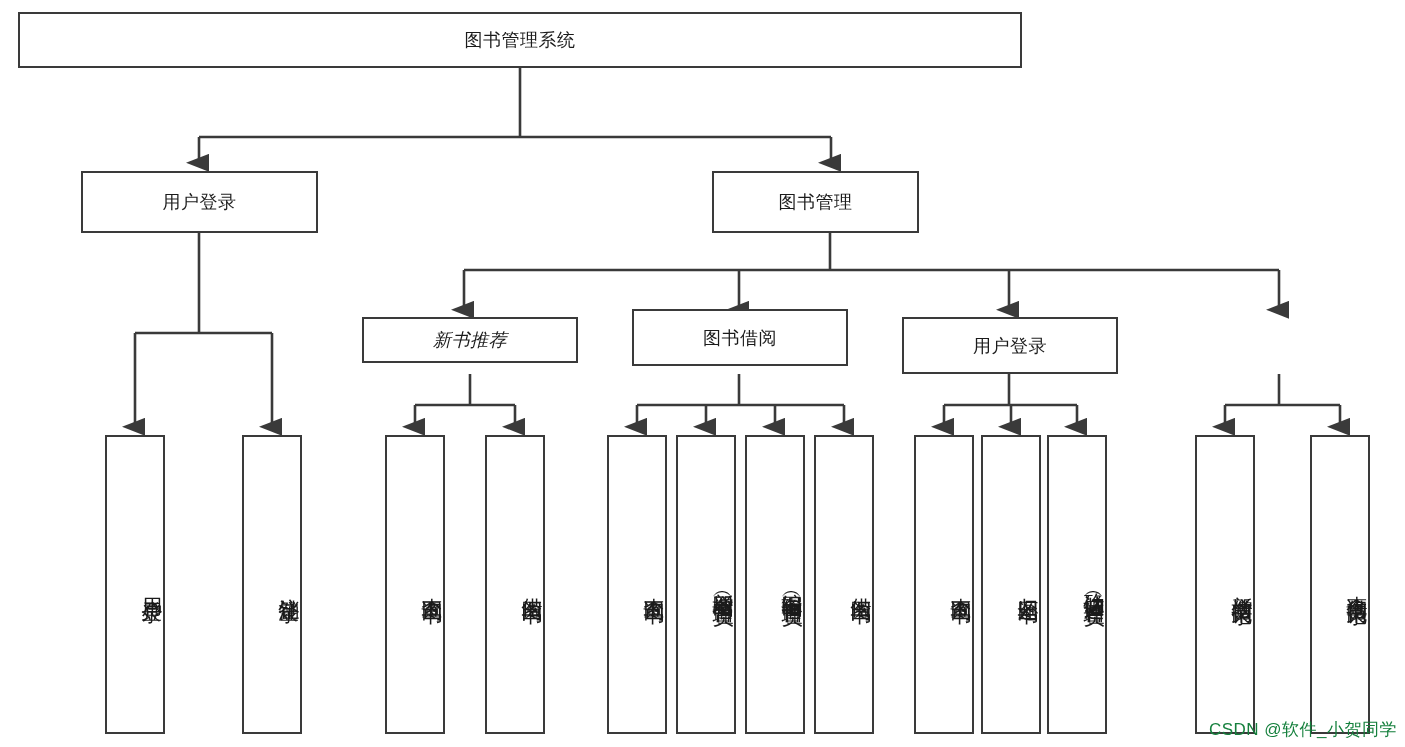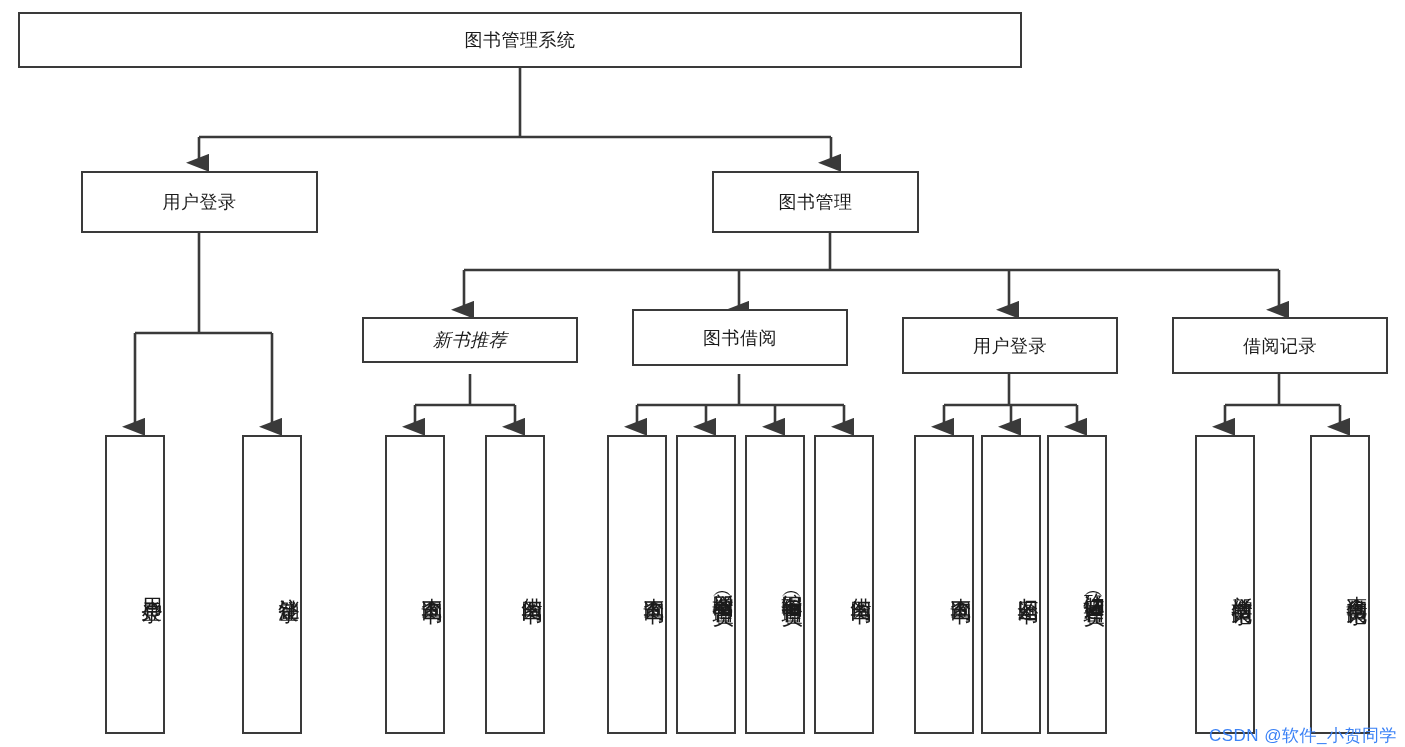--- a/index.html
+++ b/index.html
@@ -52,23 +52,23 @@
   }
   .node.v.topalign {
     align-items: flex-start;
   }
   .node-label {
     display: block;
   }
   .watermark {
     position: absolute;
     right: 8px;
-    bottom: 0;
+    bottom: 6px;
     font-size: 17px;
-    color: #3b82f6;
+    color: #15803d;
     letter-spacing: 0.5px;
     white-space: nowrap;
   }
 </style>
 </head>
 <body>
 
 <div id="canvas">
 
   <svg id="edges" viewBox="0 0 1405 747" width="1405" height="747">
@@ -134,23 +134,20 @@
 
   <div class="node h" style="left:362px; top:317px; width:216px; height:46px;font-style:italic;">
     <span class="node-label">新书推荐</span>
   </div>
   <div class="node h" style="left:632px; top:309px; width:216px; height:57px;">
     <span class="node-label">图书借阅</span>
   </div>
   <div class="node h" style="left:902px; top:317px; width:216px; height:57px;">
     <span class="node-label">用户登录</span>
   </div>
-  <div class="node h" style="left:1172px; top:317px; width:216px; height:57px;">
-    <span class="node-label">借阅记录</span>
-  </div>
 
   <div class="node v" style="left:105px; top:435px; width:60px; height:299px;">
     <span class="node-label">用户登录</span>
   </div>
   <div class="node v" style="left:242px; top:435px; width:60px; height:299px;">
     <span class="node-label">注销登录</span>
   </div>
 
   <div class="node v" style="left:385px; top:435px; width:60px; height:299px;">
     <span class="node-label">查询图书</span>

